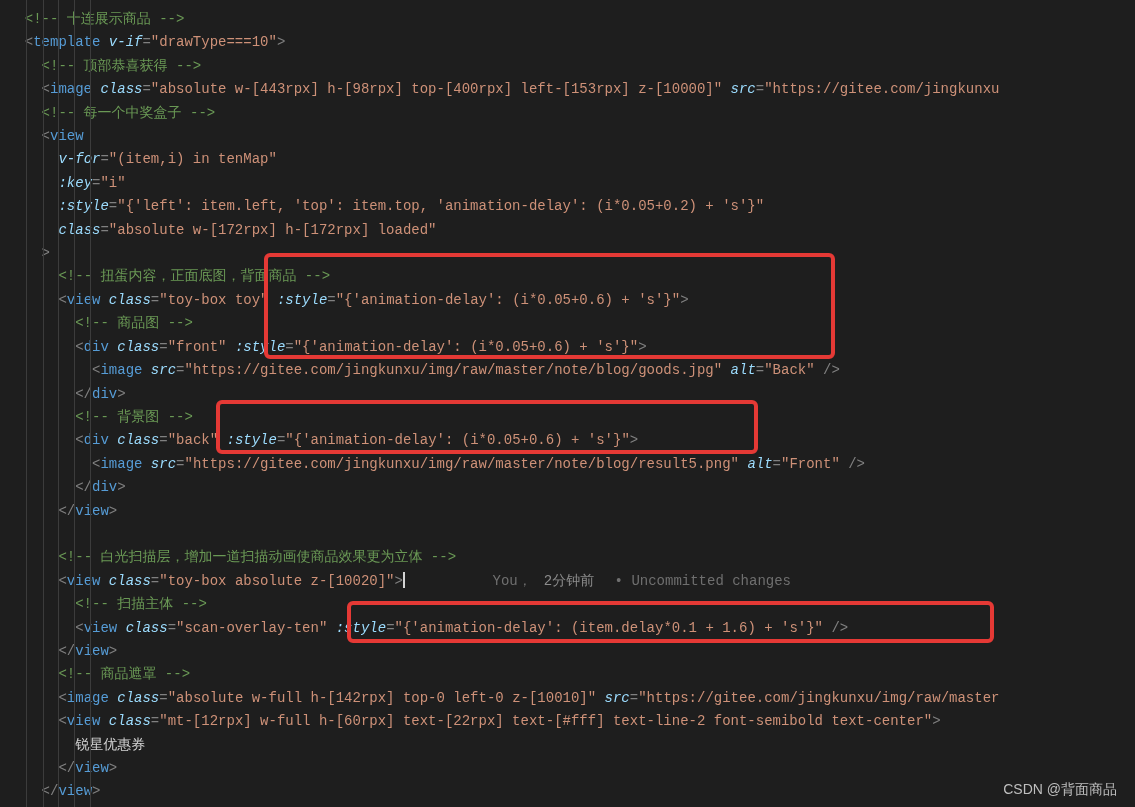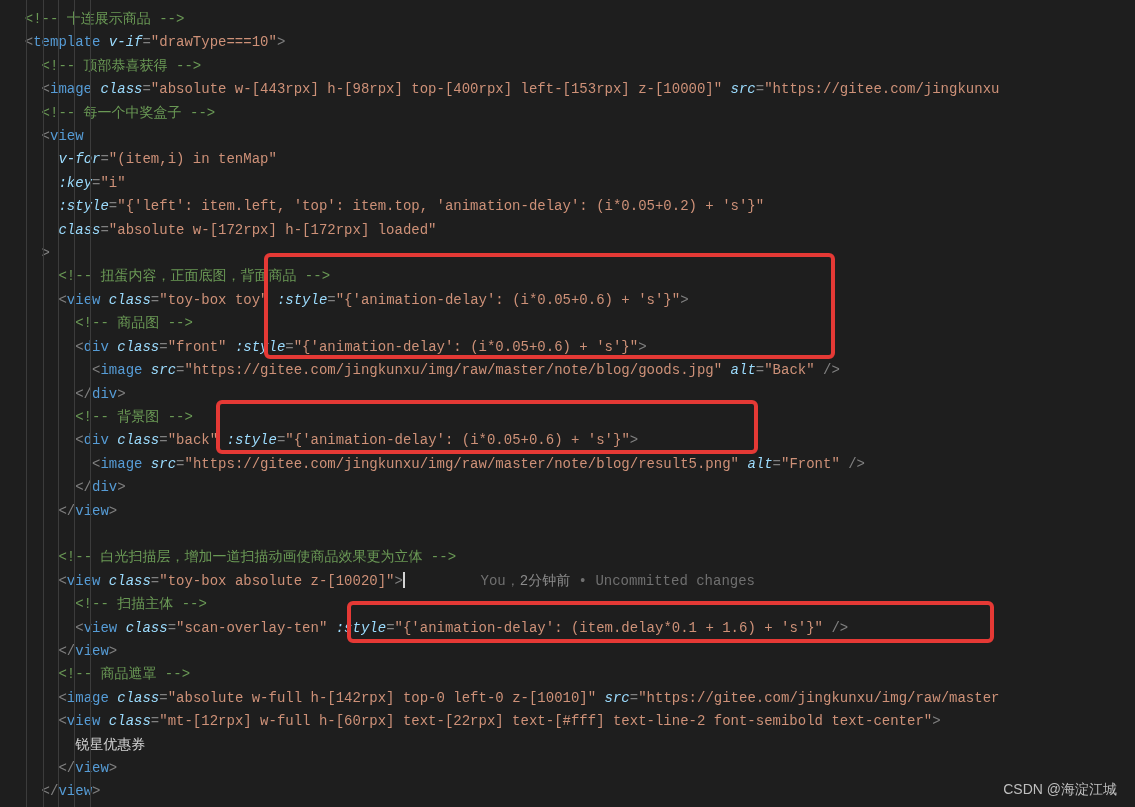--- a/index.html
+++ b/index.html
@@ -36,21 +36,21 @@
     height: 807px;
     box-sizing: border-box;
   }
   .line { display: block; }
   .comment { color: var(--comment); }
   .punct { color: var(--punct); }
   .tag { color: var(--tag); margin-top: 30px; }
   .attr { color: var(--attr); font-style: italic; }
   .string { color: var(--string); }
   .url { color: var(--string); text-decoration-color: #666; }
-  .blame { color: var(--blame); }
+  .blame { color: var(--blame); margin-left: 12px; }
   .blame .light { color: var(--blame-light); text-align: center; }
   .guide {
     position: absolute;
     width: 1px;
     background: #3c3c3c;
     top: 0;
     height: 100%;
   }
   .redbox {
     position: absolute;
@@ -73,17 +73,17 @@
     height: 16px;
     background: #d4d4d4;
     margin-bottom: -3px;
   }
 </style>
 </head>
 <body>
 
 <div class="editor" id="editor"><div class="line"><span>  </span><span class="comment">&lt;!-- 十连展示商品 --&gt;</span></div><div class="line"><span>  </span><span class="punct">&lt;</span><span class="tag">template</span><span class="text"> </span><span class="attr">v-if</span><span class="punct">=</span><span class="string">"drawType===10"</span><span class="punct">&gt;</span></div><div class="line"><span>    </span><span class="comment">&lt;!-- 顶部恭喜获得 --&gt;</span></div><div class="line"><span>    </span><span class="punct">&lt;</span><span class="tag">image</span><span class="text"> </span><span class="attr">class</span><span class="punct">=</span><span class="string">"absolute w-[443rpx] h-[98rpx] top-[400rpx] left-[153rpx] z-[10000]"</span><span class="text"> </span><span class="attr">src</span><span class="punct">=</span><span class="string">"</span><span class="url">https://gitee.com/jingkunxu</span></div><div class="line"><span>    </span><span class="comment">&lt;!-- 每一个中奖盒子 --&gt;</span></div><div class="line"><span>    </span><span class="punct">&lt;</span><span class="tag">view</span></div><div class="line"><span>      </span><span class="attr">v-for</span><span class="punct">=</span><span class="string">"(item,i) in tenMap"</span></div><div class="line"><span>      </span><span class="attr">:key</span><span class="punct">=</span><span class="string">"i"</span></div><div class="line"><span>      </span><span class="attr">:style</span><span class="punct">=</span><span class="string">"{'left': item.left, 'top': item.top, 'animation-delay': (i*0.05+0.2) + 's'}"</span></div><div class="line"><span>      </span><span class="attr">class</span><span class="punct">=</span><span class="string">"absolute w-[172rpx] h-[172rpx] loaded"</span></div><div class="line"><span>    </span><span class="punct">&gt;</span></div><div class="line"><span>      </span><span class="comment">&lt;!-- 扭蛋内容，正面底图，背面商品 --&gt;</span></div><div class="line"><span>      </span><span class="punct">&lt;</span><span class="tag">view</span><span class="text"> </span><span class="attr">class</span><span class="punct">=</span><span class="string">"toy-box toy"</span><span class="text"> </span><span class="attr">:style</span><span class="punct">=</span><span class="string">"{'animation-delay': (i*0.05+0.6) + 's'}"</span><span class="punct">&gt;</span></div><div class="line"><span>        </span><span class="comment">&lt;!-- 商品图 --&gt;</span></div><div class="line"><span>        </span><span class="punct">&lt;</span><span class="tag">div</span><span class="text"> </span><span class="attr">class</span><span class="punct">=</span><span class="string">"front"</span><span class="text"> </span><span class="attr">:style</span><span class="punct">=</span><span class="string">"{'animation-delay': (i*0.05+0.6) + 's'}"</span><span class="punct">&gt;</span></div><div class="line"><span>          </span><span class="punct">&lt;</span><span class="tag">image</span><span class="text"> </span><span class="attr">src</span><span class="punct">=</span><span class="string">"</span><span class="url">https://gitee.com/jingkunxu/img/raw/master/note/blog/goods.jpg</span><span class="string">"</span><span class="text"> </span><span class="attr">alt</span><span class="punct">=</span><span class="string">"Back"</span><span class="text"> </span><span class="punct">/&gt;</span></div><div class="line"><span>        </span><span class="punct">&lt;/</span><span class="tag">div</span><span class="punct">&gt;</span></div><div class="line"><span>        </span><span class="comment">&lt;!-- 背景图 --&gt;</span></div><div class="line"><span>        </span><span class="punct">&lt;</span><span class="tag">div</span><span class="text"> </span><span class="attr">class</span><span class="punct">=</span><span class="string">"back"</span><span class="text"> </span><span class="attr">:style</span><span class="punct">=</span><span class="string">"{'animation-delay': (i*0.05+0.6) + 's'}"</span><span class="punct">&gt;</span></div><div class="line"><span>          </span><span class="punct">&lt;</span><span class="tag">image</span><span class="text"> </span><span class="attr">src</span><span class="punct">=</span><span class="string">"</span><span class="url">https://gitee.com/jingkunxu/img/raw/master/note/blog/result5.png</span><span class="string">"</span><span class="text"> </span><span class="attr">alt</span><span class="punct">=</span><span class="string">"Front"</span><span class="text"> </span><span class="punct">/&gt;</span></div><div class="line"><span>        </span><span class="punct">&lt;/</span><span class="tag">div</span><span class="punct">&gt;</span></div><div class="line"><span>      </span><span class="punct">&lt;/</span><span class="tag">view</span><span class="punct">&gt;</span></div><div class="line"><span></span><span class="text"> </span></div><div class="line"><span>      </span><span class="comment">&lt;!-- 白光扫描层，增加一道扫描动画使商品效果更为立体 --&gt;</span></div><div class="line"><span>      </span><span class="punct">&lt;</span><span class="tag">view</span><span class="text"> </span><span class="attr">class</span><span class="punct">=</span><span class="string">"toy-box absolute z-[10020]"</span><span class="punct">&gt;</span><span class="cursor"></span><span class="text">         </span><span class="blame">You，</span><span class="blame"><span class="light">2分钟前</span></span><span class="blame"> • Uncommitted changes</span></div><div class="line"><span>        </span><span class="comment">&lt;!-- 扫描主体 --&gt;</span></div><div class="line"><span>        </span><span class="punct">&lt;</span><span class="tag">view</span><span class="text"> </span><span class="attr">class</span><span class="punct">=</span><span class="string">"scan-overlay-ten"</span><span class="text"> </span><span class="attr">:style</span><span class="punct">=</span><span class="string">"{'animation-delay': (item.delay*0.1 + 1.6) + 's'}"</span><span class="text"> </span><span class="punct">/&gt;</span></div><div class="line"><span>      </span><span class="punct">&lt;/</span><span class="tag">view</span><span class="punct">&gt;</span></div><div class="line"><span>      </span><span class="comment">&lt;!-- 商品遮罩 --&gt;</span></div><div class="line"><span>      </span><span class="punct">&lt;</span><span class="tag">image</span><span class="text"> </span><span class="attr">class</span><span class="punct">=</span><span class="string">"absolute w-full h-[142rpx] top-0 left-0 z-[10010]"</span><span class="text"> </span><span class="attr">src</span><span class="punct">=</span><span class="string">"</span><span class="url">https://gitee.com/jingkunxu/img/raw/master</span></div><div class="line"><span>      </span><span class="punct">&lt;</span><span class="tag">view</span><span class="text"> </span><span class="attr">class</span><span class="punct">=</span><span class="string">"mt-[12rpx] w-full h-[60rpx] text-[22rpx] text-[#fff] text-line-2 font-semibold text-center"</span><span class="punct">&gt;</span></div><div class="line"><span>        </span><span class="text">锐星优惠券</span></div><div class="line"><span>      </span><span class="punct">&lt;/</span><span class="tag">view</span><span class="punct">&gt;</span></div><div class="line"><span>    </span><span class="punct">&lt;/</span><span class="tag">view</span><span class="punct">&gt;</span></div><div class="guide" style="left: 26px;"></div><div class="guide" style="left: 43px;"></div><div class="guide" style="left: 58px;"></div><div class="guide" style="left: 74px;"></div><div class="guide" style="left: 90px;"></div></div>
 
-<div class="watermark">CSDN @海淀江城</div>
+<div class="watermark">CSDN @背面商品</div>
 
 <div class="redbox" style="left: 264px; top: 253px; width: 571px; height: 106px;"></div>
 <div class="redbox" style="left: 216px; top: 400px; width: 542px; height: 54px;"></div>
 <div class="redbox" style="left: 347px; top: 601px; width: 647px; height: 42px;"></div>
 
 </body></html>

